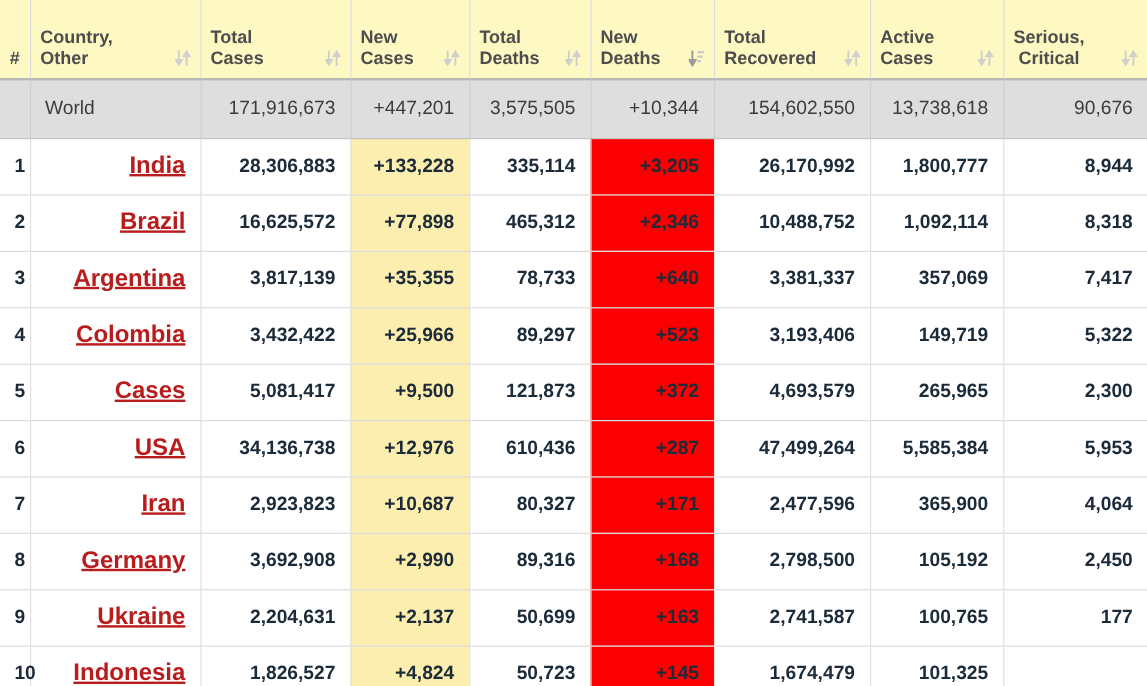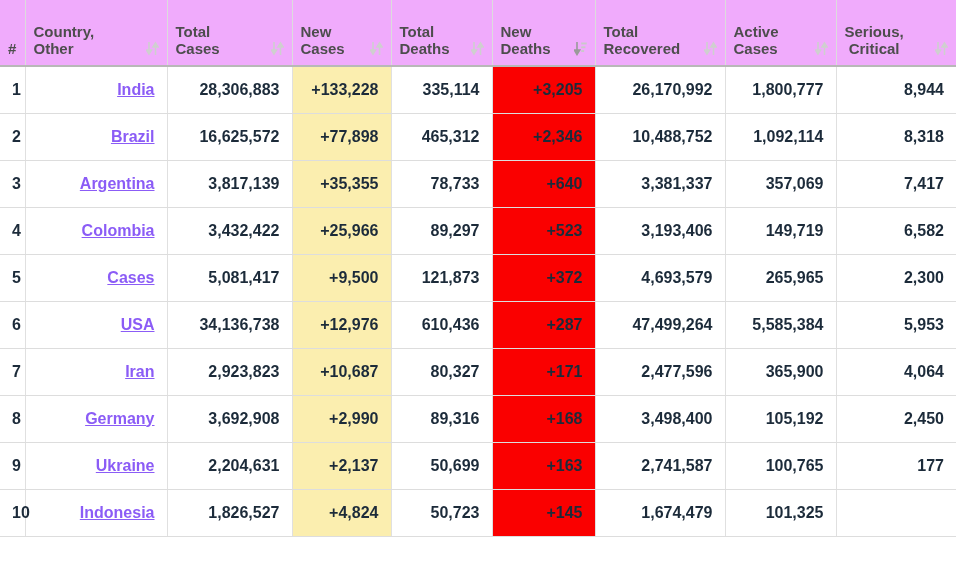--- a/index.html
+++ b/index.html
@@ -34,21 +34,21 @@
   col.c-active    { width: 111px; }
   col.c-serious   { width: 120px; }
 
   
   thead th {
     height: 66px;
     vertical-align: bottom;
     padding: 0 8px 8px 8px;
     border-right: 1px solid #dcdcdc;
     border-bottom: 2px solid #b8b8b8;
-    background: #f0abfc;
+    background: #fef9c3;
     color: #4d4d4d;
     font-size: 15px;
     font-weight: bold;
     text-align: left;
     line-height: 17px;
     white-space: normal;
   }
   thead th.th-rank {
     text-align: center;
     padding-left: 4px;
@@ -112,24 +112,24 @@
     color: #8a8a8a;
     font-weight: normal;
     font-size: 13px;
     padding: 0 3px;
   }
   td.country-cell {
     text-align: left;
     padding-left: 12px;
   }
   td.country-cell a {
-    color: #8b5cf6;
+    color: #b91c1c;
     text-decoration: underline;
     font-weight: bold;
-    font-size: 16px;
+    font-size: 20px;
     cursor: pointer;
   }
   td.new-cases-cell {
     background: #fbeeaf !important;
   }
   td.new-deaths-cell {
     background: #fa0000 !important;
     color: #ffffff;
     border-right: 1px solid #fa0000;
     border-bottom: 1px solid #ffffff;
@@ -283,20 +283,31 @@
                 <path d="M3 1 L3 10 M3 13 L0.5 9 L5.5 9 Z" fill="#cfcfcf" stroke="#cfcfcf" stroke-width="1.6"></path>
                 <path d="M9.5 14 L9.5 5 M9.5 2 L7 6 L12 6 Z" fill="#cfcfcf" stroke="#cfcfcf" stroke-width="1.6"></path>
               </svg>
             </span>
           </div>
         </th>
       </tr>
     </thead>
 
     <tbody>
+      <tr class="world-row">
+        <td class="rank-cell"></td>
+        <td class="country-cell">World</td>
+        <td>171,916,673</td>
+        <td class="new-cases-cell">+447,201</td>
+        <td>3,575,505</td>
+        <td class="new-deaths-cell">+10,344</td>
+        <td>154,602,550</td>
+        <td>13,738,618</td>
+        <td>90,676</td>
+      </tr>
 
       <tr class="data-row">
         <td class="rank-cell">1</td>
         <td class="country-cell"><a>India</a></td>
         <td>28,306,883</td>
         <td class="new-cases-cell">+133,228</td>
         <td>335,114</td>
         <td class="new-deaths-cell">+3,205</td>
         <td>26,170,992</td>
         <td>1,800,777</td>
@@ -329,21 +340,21 @@
 
       <tr class="data-row">
         <td class="rank-cell">4</td>
         <td class="country-cell"><a>Colombia</a></td>
         <td>3,432,422</td>
         <td class="new-cases-cell">+25,966</td>
         <td>89,297</td>
         <td class="new-deaths-cell">+523</td>
         <td>3,193,406</td>
         <td>149,719</td>
-        <td>6,582</td>
+        <td>5,322</td>
       </tr>
 
       <tr class="data-row">
         <td class="rank-cell">5</td>
         <td class="country-cell"><a>Cases</a></td>
         <td>5,081,417</td>
         <td class="new-cases-cell">+9,500</td>
         <td>121,873</td>
         <td class="new-deaths-cell">+372</td>
         <td>4,693,579</td>
@@ -375,21 +386,21 @@
         <td>4,064</td>
       </tr>
 
       <tr class="data-row">
         <td class="rank-cell">8</td>
         <td class="country-cell"><a>Germany</a></td>
         <td>3,692,908</td>
         <td class="new-cases-cell">+2,990</td>
         <td>89,316</td>
         <td class="new-deaths-cell">+168</td>
-        <td>3,498,400</td>
+        <td>2,798,500</td>
         <td>105,192</td>
         <td>2,450</td>
       </tr>
 
       <tr class="data-row">
         <td class="rank-cell">9</td>
         <td class="country-cell"><a>Ukraine</a></td>
         <td>2,204,631</td>
         <td class="new-cases-cell">+2,137</td>
         <td>50,699</td>

